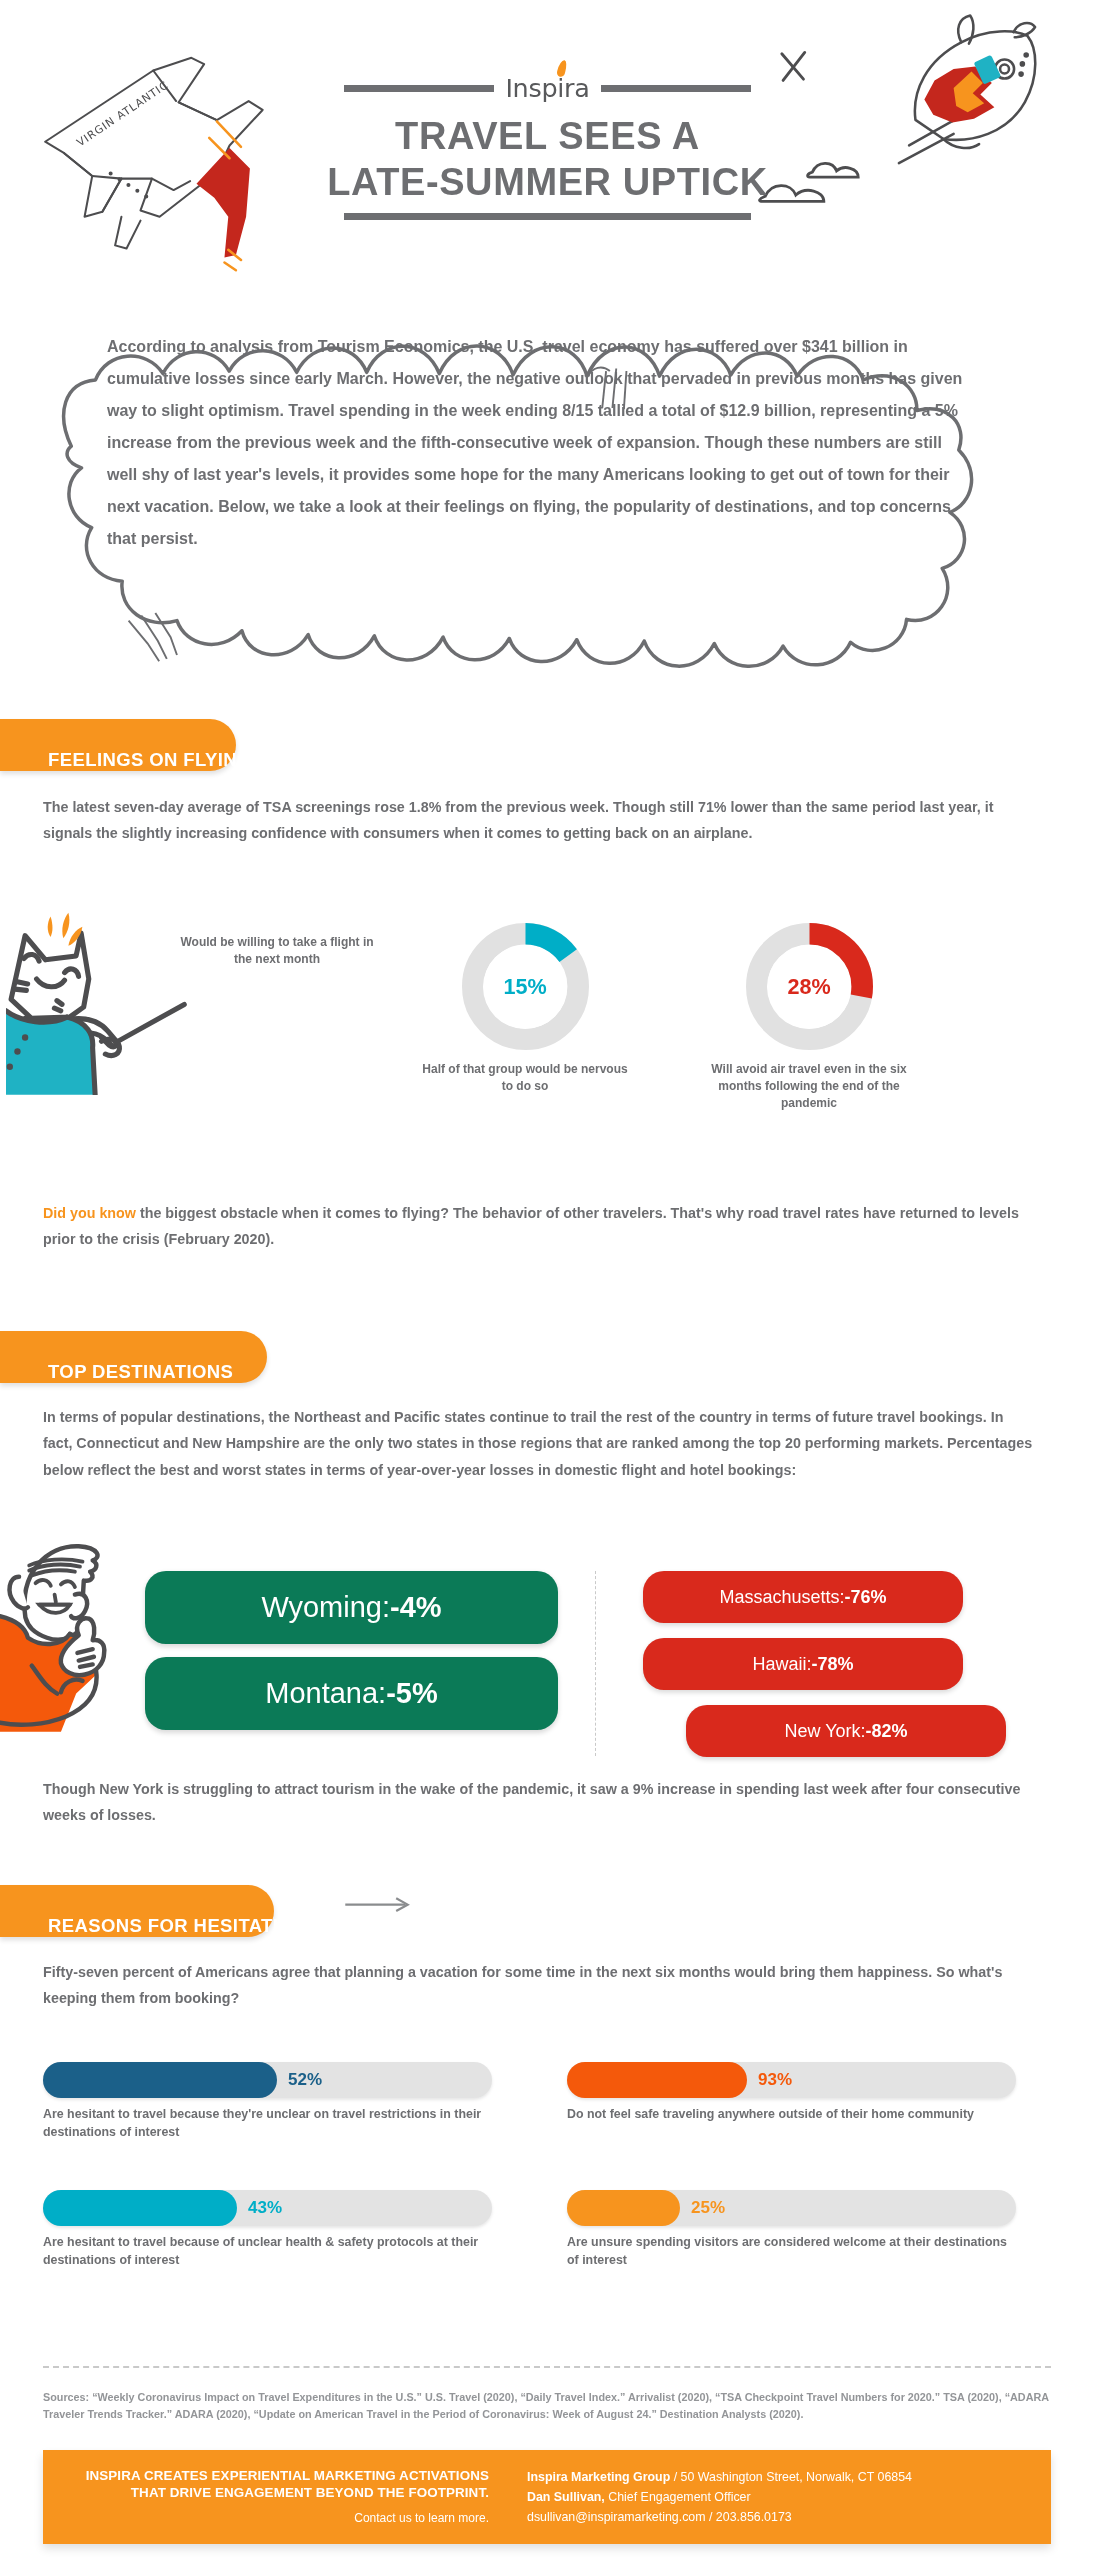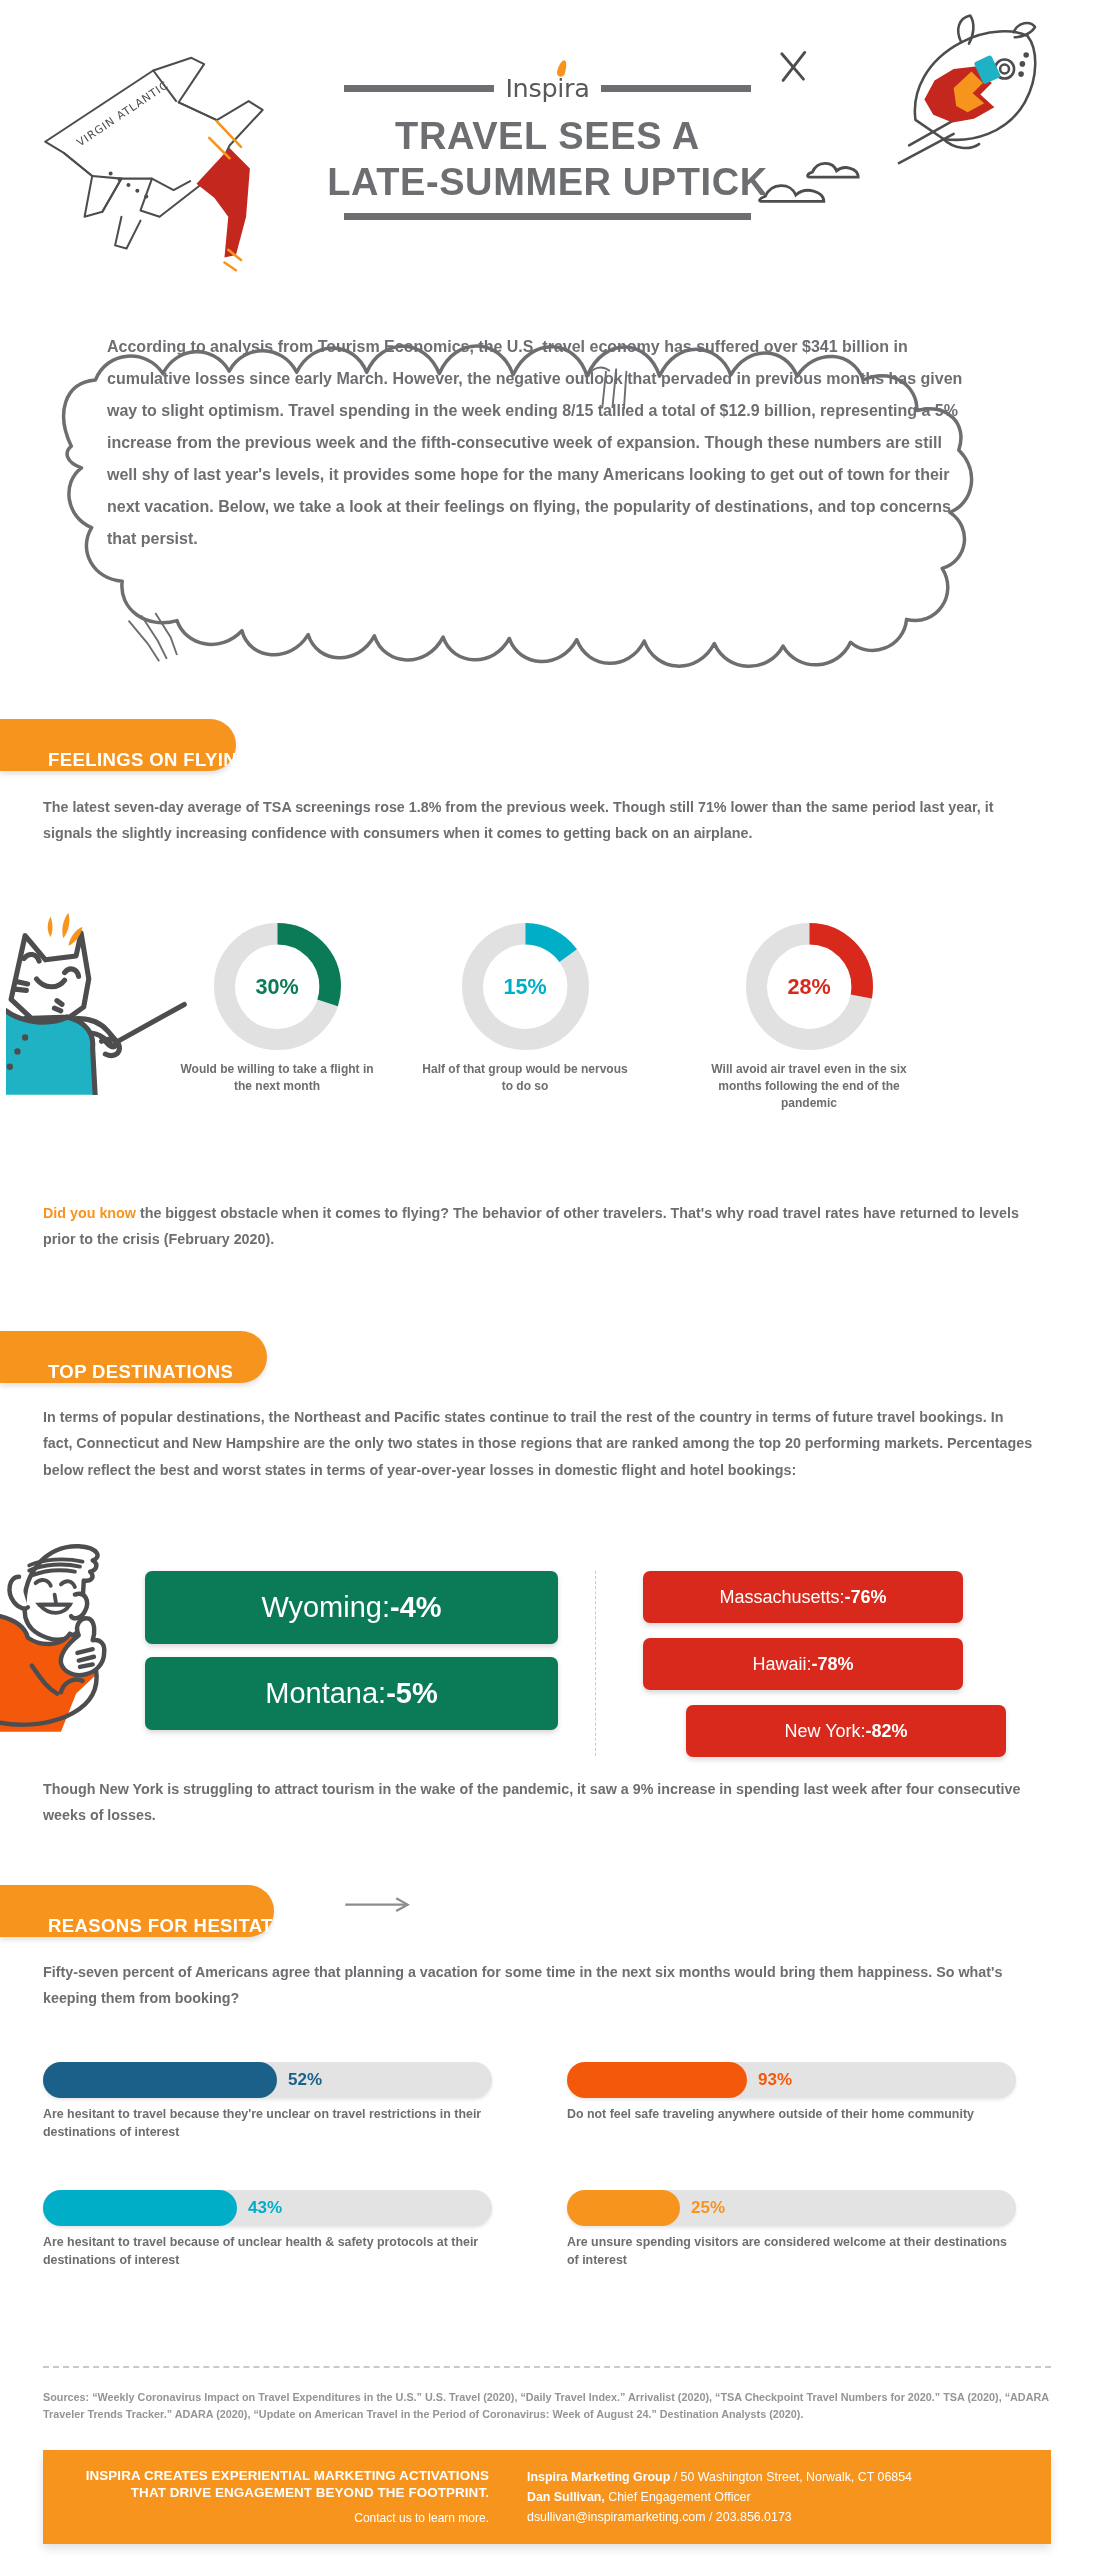--- a/index.html
+++ b/index.html
@@ -80,21 +80,21 @@
     display: flex; align-items: center; justify-content: center;
     font-weight: bold; font-size: 21.6px;
   }
   .donut-label {
     margin-top: 10.2px; color: #6d6e71; font-weight: bold; font-size: 12px; line-height: 1.45;
   }
   .arrow { position: absolute; left: 344px; top: 980px; width: 70px; height: 15.3px; }
 
   
   .pill {
-    position: absolute; border-radius: 7px; color: #fff;
+    position: absolute; border-radius: 21px; color: #fff;
     display: flex; align-items: center; justify-content: center;
     box-shadow: 0 2.5px 5.1px rgba(0,0,0,.15);
     font-family: "Liberation Sans", sans-serif;
   }
   .pill.green { background: #0b7a57; }
   .pill.red { background: #d9291c; }
   .pill .state { font-weight: normal; }
   .pill .val { font-weight: bold; }
   .divider-dash {
     position: absolute; left: 595px; top: 1571px; width: 0; height: 185px;
@@ -295,27 +295,20 @@
     <g fill="#f7941e">
       <path d="M70 10 C74 22 74 34 70 42 C64 34 64 20 70 10 Z"></path>
       <path d="M98 4 C102 18 98 34 90 44 C86 30 90 14 98 4 Z"></path>
       <path d="M120 26 C118 40 108 52 98 56 C100 42 110 30 120 26 Z"></path>
     </g>
   </svg>
 
   <div class="donut-row">
 
     <div class="donut-item" style="left:172px; top:6.4px;">
-      <div class="donut">
-        <svg width="127" height="127" viewBox="0 0 200 200">
-          <circle cx="100" cy="100" r="83" fill="none" stroke="#e1e1e1" stroke-width="34"></circle>
-          <circle cx="100" cy="100" r="83" fill="none" stroke="#0b7a57" stroke-width="34" stroke-dasharray="156.4 365.6" transform="rotate(-90 100 100)"></circle>
-        </svg>
-        <div class="hole" style="color:#0b7a57;">30%</div>
-      </div>
       <div class="donut-label">Would be willing to take a flight in the next month</div>
     </div>
 
     <svg class="arrow" viewBox="0 0 110 24">
       <line x1="2" y1="12" x2="96" y2="12" stroke="#8a8c8e" stroke-width="3.5"></line>
       <polyline points="82,2 100,12 82,22" fill="none" stroke="#8a8c8e" stroke-width="3.5"></polyline>
     </svg>
 
     <div class="donut-item" style="left:420px; top:6.4px;">
       <div class="donut">

